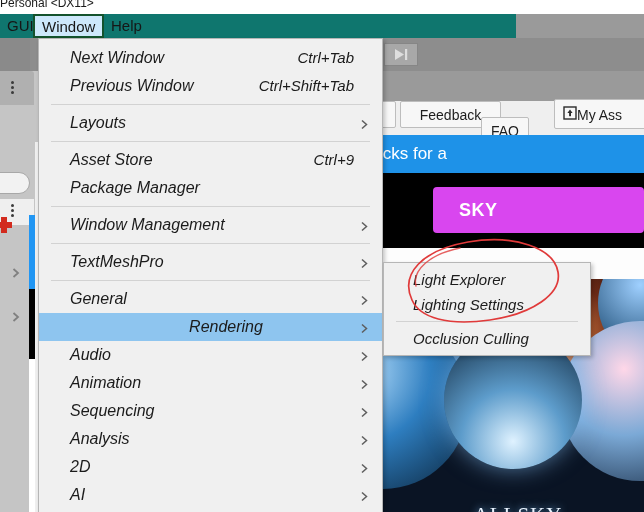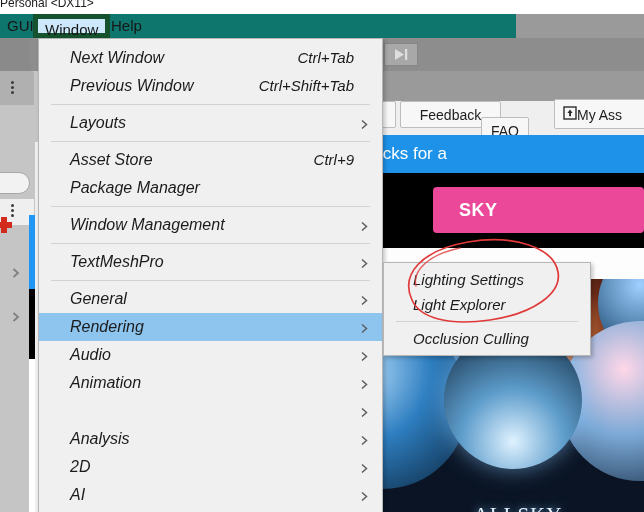--- a/index.html
+++ b/index.html
@@ -21,21 +21,21 @@
   .title-strip span{position:absolute;left:0;top:-3px;}
 
   .menubar{
     position:absolute;left:0;top:14px;width:516px;height:24px;
     background:#0f766e;
   }
   .menubar .mi{
     position:absolute;top:0;height:24px;line-height:24px;
     font-size:15px;color:#161616;padding:0 7px;white-space:nowrap;
   }
-  .menubar .mi.active{background:#cde8fb;border:5px solid #14532d;
+  .menubar .mi.active{background:#cde8fb;border:2px solid #14532d;
      box-sizing:border-box;line-height:22px;}
 
   .toolbar-row{
     position:absolute;left:0;top:38px;width:644px;height:33px;
     background:#8d8d8d;
   }
   .step-btn{position:absolute;left:384px;top:43px;width:34px;height:23px;
       background:#a8a8a8;border:1px solid #868686;box-sizing:border-box;}
   .step-glyph{position:absolute;left:0;top:0;right:0;bottom:0;
       display:flex;align-items:center;justify-content:center;}
@@ -64,21 +64,21 @@
   .tab{position:absolute;top:0;height:27px;line-height:27px;font-size:14px;color:#1d1d1d;
       background:#f7f7f7;border:1px solid #bdbdbd;box-sizing:border-box;text-align:center;
       border-radius:2px;white-space:nowrap;}
   .tab.myassets{padding-left:22px;text-align:left;}
   .box-icon{position:absolute;left:8px;top:5px;width:14px;height:16px;}
   .store-top-gray{position:absolute;left:0;top:0;width:274px;height:30px;background:#9a9a9a;}
   .promo{position:absolute;left:0;top:64px;width:274px;height:38px;background:#1e92e8;
       color:#fff;font-size:17px;line-height:38px;white-space:nowrap;overflow:hidden;}
   .promo span{position:absolute;left:-130px;top:0;}
   .hero{position:absolute;left:0;top:102px;width:274px;height:75px;background:#000;}
-  .sky-card{position:absolute;left:63px;top:14px;width:211px;height:46px;background:#ec4899;border-radius:4px;}
+  .sky-card{position:absolute;left:63px;top:14px;width:211px;height:46px;background:#d946ef;border-radius:4px;}
   .sky-card span{position:absolute;left:26px;top:13px;font-size:18px;font-weight:bold;color:#fff;letter-spacing:.5px;}
   .white-band{position:absolute;left:0;top:177px;width:274px;height:31px;background:#fdfdfd;}
   .allsky-free{position:absolute;left:0;top:208px;width:274px;height:304px;overflow:hidden;background:#0a1424;}
 
   
   .sphere{position:absolute;border-radius:50%;}
   .af-label{position:absolute;left:88px;top:224px;width:120px;text-align:center;color:#eaf4ff;
      font-family:"Liberation Serif", serif;text-shadow:0 0 8px #7fc4ff;}
   .af-label .b{font-size:21px;letter-spacing:1px;}
 
@@ -99,21 +99,21 @@
   .menu{
     position:absolute;left:38px;top:38px;width:345px;
     background:#f0f0f0;border:1px solid #b6b6b6;box-sizing:border-box;
     box-shadow:2px 2px 4px rgba(0,0,0,.22);
     padding:5px 0 5px 0;
   }
   .row{position:relative;height:28px;line-height:28px;display:flex;align-items:center;font-style:italic;}
   .row .lbl{font-size:16px;color:#1b1b1b;padding-left:31px;white-space:nowrap;}
   .row .sc{position:absolute;right:28px;font-size:15px;color:#1b1b1b;white-space:nowrap;}
   .row .arrow{position:absolute;right:13px;width:9px;height:9px;}
-  .row.hl{background:#8ec5ef;}
+  .row.hl{background:#8ec5ef;justify-content:center;}
   .sep{height:1px;background:#d2d2d2;margin:4px 12px 4px 12px;}
 
   
   .submenu{
     position:absolute;left:383px;top:262px;width:208px;
     background:#f0f0f0;border:1px solid #b6b6b6;box-sizing:border-box;
     box-shadow:2px 2px 4px rgba(0,0,0,.22);padding:4px 0;
   }
   .submenu .row{height:25px;line-height:25px;}
   .submenu .row .lbl{font-size:15px;padding-left:29px;}
@@ -309,20 +309,21 @@
       </div>
       <div class="row">
         <div class="lbl">Animation</div>
         <div class="arrow">
           <svg width="9" height="11" viewBox="0 0 9 11">
             <polyline points="2,1.5 6.5,5.5 2,9.5" fill="none" stroke="#5d5d5d" stroke-width="1.5"></polyline>
           </svg>
         </div>
       </div>
       <div class="row">
+        <div class="lbl">Sequencing</div>
         <div class="arrow">
           <svg width="9" height="11" viewBox="0 0 9 11">
             <polyline points="2,1.5 6.5,5.5 2,9.5" fill="none" stroke="#5d5d5d" stroke-width="1.5"></polyline>
           </svg>
         </div>
       </div>
       <div class="row">
         <div class="lbl">Analysis</div>
         <div class="arrow">
           <svg width="9" height="11" viewBox="0 0 9 11">
@@ -346,24 +347,24 @@
           </svg>
         </div>
       </div>
       <div class="row">
         <div class="lbl">XR</div>
       </div>
     </div>
 
   <div class="submenu" id="rendering-submenu">
       <div class="row">
+        <div class="lbl">Light Explorer</div>
+      </div>
+      <div class="row">
         <div class="lbl">Lighting Settings</div>
-      </div>
-      <div class="row">
-        <div class="lbl">Light Explorer</div>
       </div>
       <div class="sep"></div>
       <div class="row">
         <div class="lbl">Occlusion Culling</div>
       </div>
     </div>
 
   <div class="annotation">
     <svg width="230" height="130" viewBox="0 0 230 130">
       <path d="M40,72 C28,46 50,22 96,14 C142,6 182,20 186,44 C190,66 160,86 118,92 C76,98 48,90 40,72 Z" fill="none" stroke="#e03a3a" stroke-width="1.7" stroke-linecap="round"></path>

